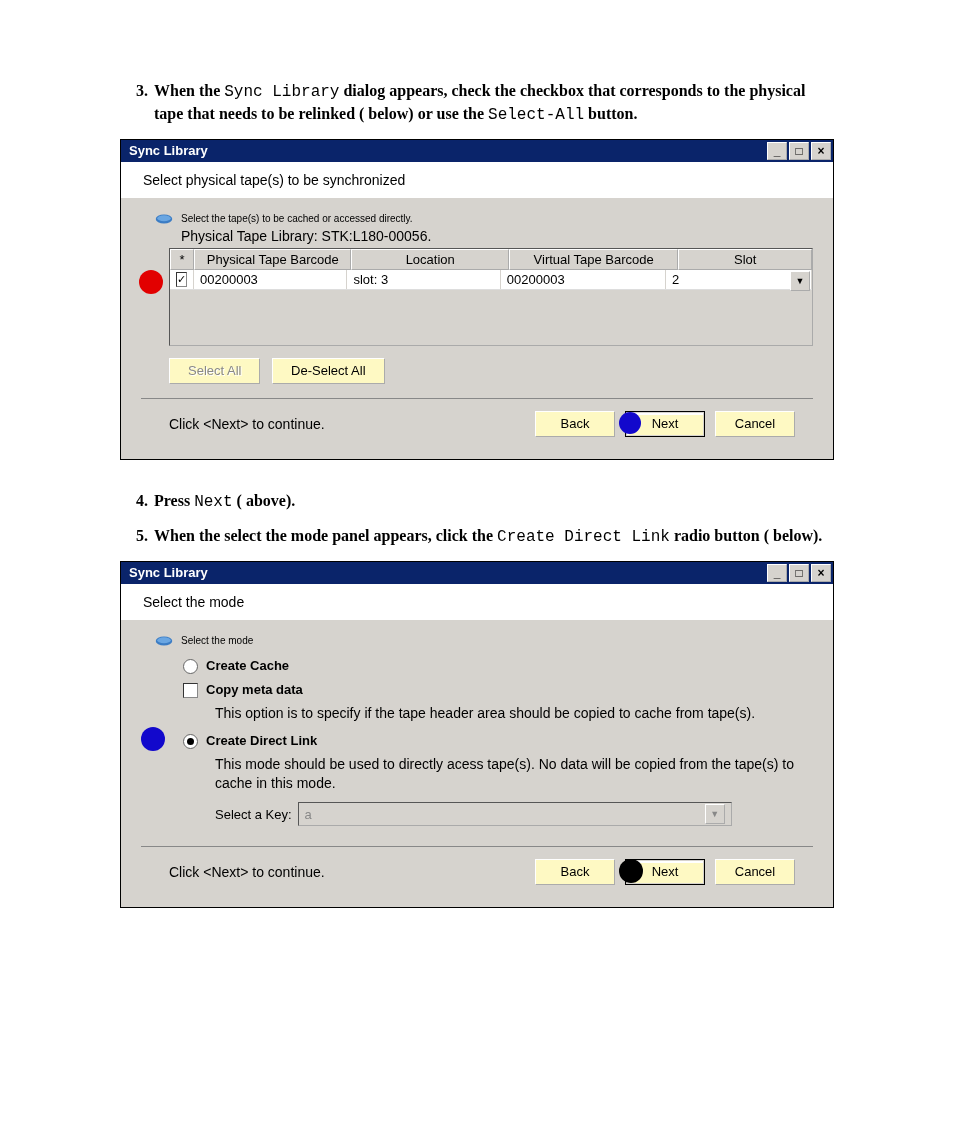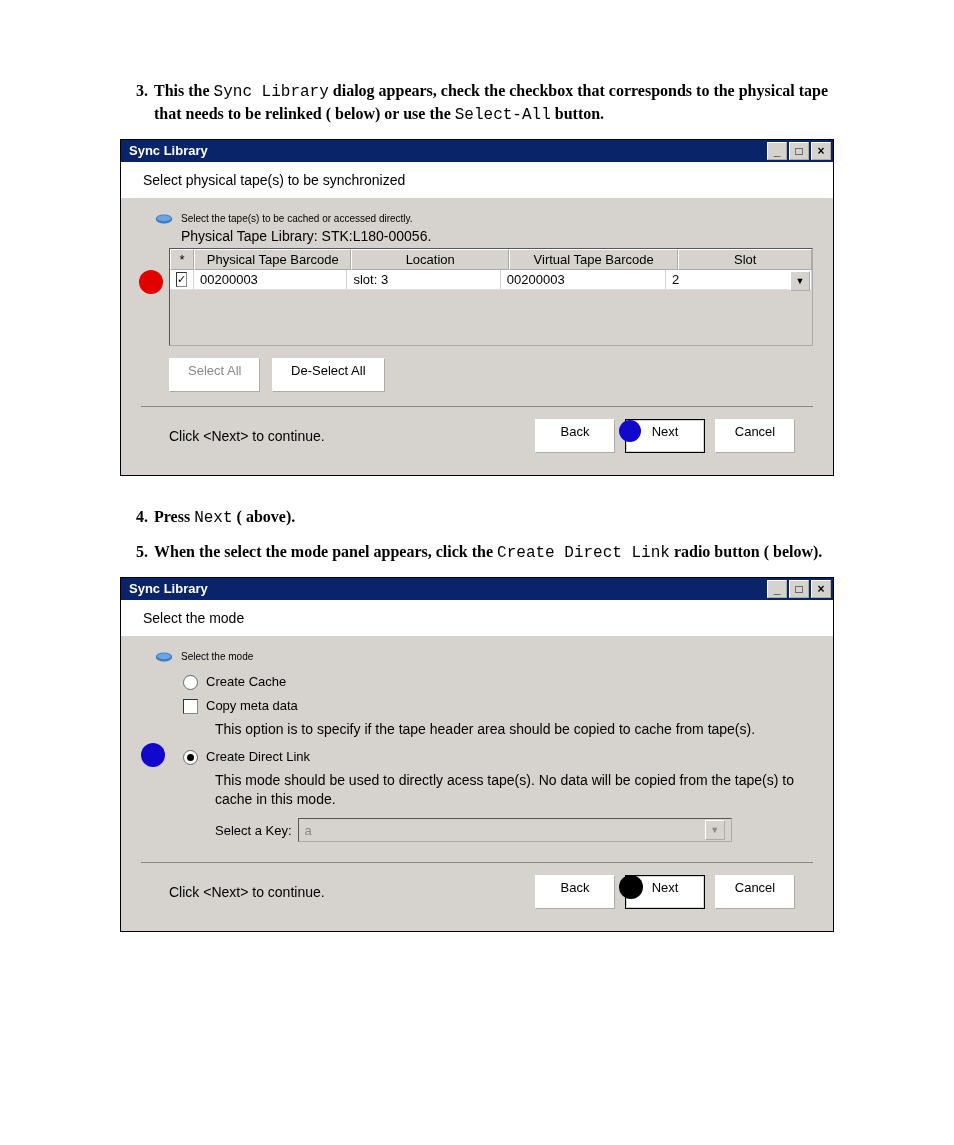--- a/index.html
+++ b/index.html
@@ -25,51 +25,51 @@
   .col0{width:24px}
   .col1{flex:1.2}
   .col2{flex:1.2}
   .col3{flex:1.3}
   .col4{flex:1}
   .trow{display:flex;background:#fff;border-bottom:1px solid #ddd}
   .td{padding:2px 6px;font-size:13px;border-right:1px solid #d6d3ce;box-sizing:border-box;display:flex;align-items:center}
   .td.col4{position:relative;padding-right:22px}
   .dd-btn{position:absolute;right:1px;top:1px;width:18px;height:18px;background:#d6d3ce;border:1px outset #fff;display:flex;align-items:center;justify-content:center;font-size:9px}
   .chk{width:13px;height:13px;border:1px inset #888;background:#fff;display:inline-flex;align-items:center;justify-content:center;font-size:11px;color:#000;margin-right:2px}
-  .btn{display:inline-block;min-width:84px;height:34px;line-height:24px;text-align:center;background:#ffffff;border:1px outset #fff;font-size:13px;margin-right:8px;padding:0 18px;box-sizing:border-box}
+  .btn{display:inline-block;min-width:84px;height:26px;line-height:24px;text-align:center;background:#fef9c3;border:1px outset #fff;font-size:13px;margin-right:8px;padding:0 18px;box-sizing:border-box}
   .btn.disabled{color:#888;text-shadow:1px 1px #fff}
   .btn-row{padding:12px 0 0 28px}
   .footer{border-top:1px solid #888;margin-top:14px;padding:12px 8px 8px 28px;display:flex;align-items:center}
   .footer .ftxt{flex:1;font-size:14px}
   .footer .btn{min-width:80px;margin-right:10px}
   .footer .btn.next{border:1px solid #000;box-shadow:inset 0 0 0 1px #d6d3ce, inset 1px 1px 0 2px #fff}
   .marker{position:absolute;width:24px;height:24px;border-radius:50%}
   .m-red{background:#e20000}
   .m-blue{background:#1208cc}
   .m-purple{background:#5d1270}
   .m-black{background:#000}
   .radio{width:13px;height:13px;border:1px solid #666;border-radius:50%;background:#fff;display:inline-flex;align-items:center;justify-content:center;margin-right:8px;vertical-align:middle}
   .radio.on::after{content:"";width:7px;height:7px;background:#000;border-radius:50%}
   .opt-block{margin:6px 0 0 42px}
-  .opt-title{font-weight:normal;padding:4px 0}
+  .opt-title{font-weight:bold;padding:4px 0}
   .opt-desc{padding:2px 0 6px 32px;font-size:14px;line-height:1.35}
   .key-row{padding:4px 0 6px 32px;display:flex;align-items:center}
   .key-input{flex:1;height:22px;border:1px inset #aaa;background:#d6d3ce;color:#888;padding:0 6px;display:flex;align-items:center;justify-content:space-between;max-width:420px}
   .key-input .dd{width:18px;height:18px;background:#d6d3ce;border:1px outset #fff;display:flex;align-items:center;justify-content:center;font-size:9px;color:#888}
   .chkbox{width:13px;height:13px;border:1px inset #888;background:#fff;display:inline-block;vertical-align:middle;margin-right:8px}
 </style>
 </head>
 <body>
 
 <div class="page">
 
   <div class="instr">
     <div class="num">3.</div>
     <div class="txt">
-      <span>This the </span><span class="mono">Sync Library</span><span> dialog appears, check the checkbox that corresponds to the physical tape that needs to be relinked (   below) or use the </span><span class="mono">Select-All</span><span> button.</span>
+      <span>When the </span><span class="mono">Sync Library</span><span> dialog appears, check the checkbox that corresponds to the physical tape that needs to be relinked (   below) or use the </span><span class="mono">Select-All</span><span> button.</span>
     </div>
   </div>
 
   <div class="dialog">
     <div class="titlebar">
       <span>Sync Library</span>
       <span class="spacer"></span>
       <span class="winbtn">_</span>
       <span class="winbtn">□</span>
       <span class="winbtn">×</span>

